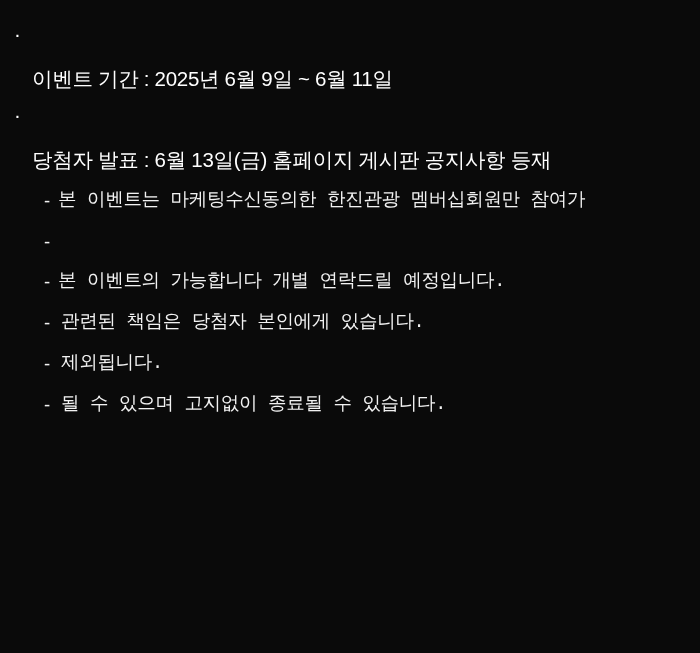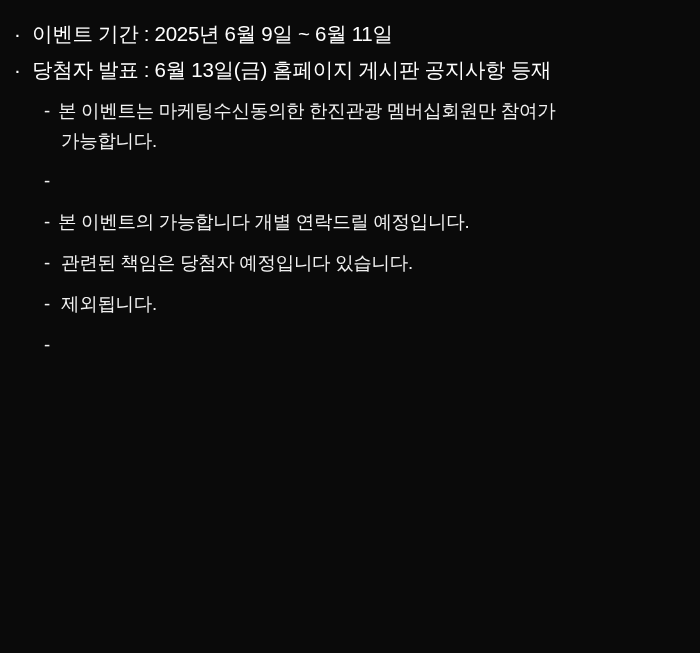--- a/index.html
+++ b/index.html
@@ -39,20 +39,21 @@
   .top-bullet {
     flex: 0 0 auto;
     width: 18px;
     text-align: left;
     font-size: 20.5px;
     line-height: 1.55;
     color: #ffffff;
   }
   .top-text {
     flex: 1 1 auto;
+    margin-top: 45px;
   }
   .sub-list {
     margin: 10px 0 0 0;
     padding: 0 0 0 30px;
     list-style: none;
   }
   .sub-item {
     display: flex;
     align-items: flex-start;
     font-size: 18.5px;
@@ -62,20 +63,21 @@
     margin-bottom: 11px;
   }
   .sub-dash {
     flex: 0 0 auto;
     width: 14px;
     text-align: left;
   }
   .sub-text {
     flex: 1 1 auto;
     max-width: 640px;
+    font-family: Liberation Mono, monospace;
   }
   .sub-line2 {
     display: block;
     padding-left: 3px;
   }
 </style>
 </head>
 <body>
 
 <div class="page">
@@ -89,46 +91,46 @@
       <span class="top-bullet">·</span>
       <span class="top-text">당첨자 발표 : 6월 13일(금) 홈페이지 게시판 공지사항 등재</span>
     </li>
   </ul>
 
   <ul class="sub-list">
     <li class="sub-item">
       <span class="sub-dash">-</span>
       <span class="sub-text">
         <span>본 이벤트는 마케팅수신동의한 한진관광 멤버십회원만 참여가</span>
-        <span class="sub-line2">가능합니다.</span>
       </span>
     </li>
     <li class="sub-item">
       <span class="sub-dash">-</span>
       <span class="sub-text">
       </span>
     </li>
     <li class="sub-item">
       <span class="sub-dash">-</span>
       <span class="sub-text">
         <span>본 이벤트의 가능합니다 개별 연락드릴 예정입니다.</span>
       </span>
     </li>
     <li class="sub-item">
       <span class="sub-dash">-</span>
       <span class="sub-text">
-        <span class="sub-line2">관련된 책임은 당첨자 예정입니다 있습니다.</span>
+        <span class="sub-line2">관련된 책임은 당첨자 본인에게 있습니다.</span>
       </span>
     </li>
     <li class="sub-item">
       <span class="sub-dash">-</span>
       <span class="sub-text">
         <span class="sub-line2">제외됩니다.</span>
       </span>
     </li>
     <li class="sub-item">
       <span class="sub-dash">-</span>
       <span class="sub-text">
+        <span class="sub-line2">될 수 있으며 고지없이 종료될 수 있습니다.</span>
       </span>
     </li>
   </ul>
 
 </div>
 
 </body></html>

